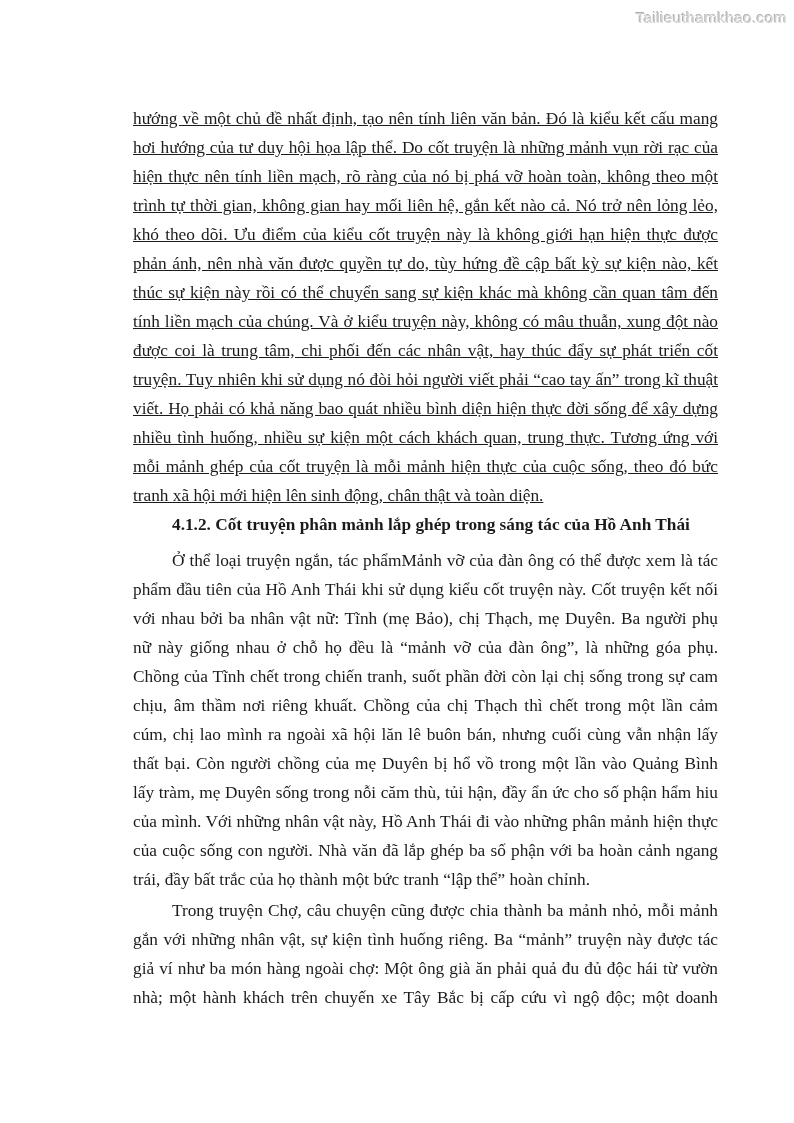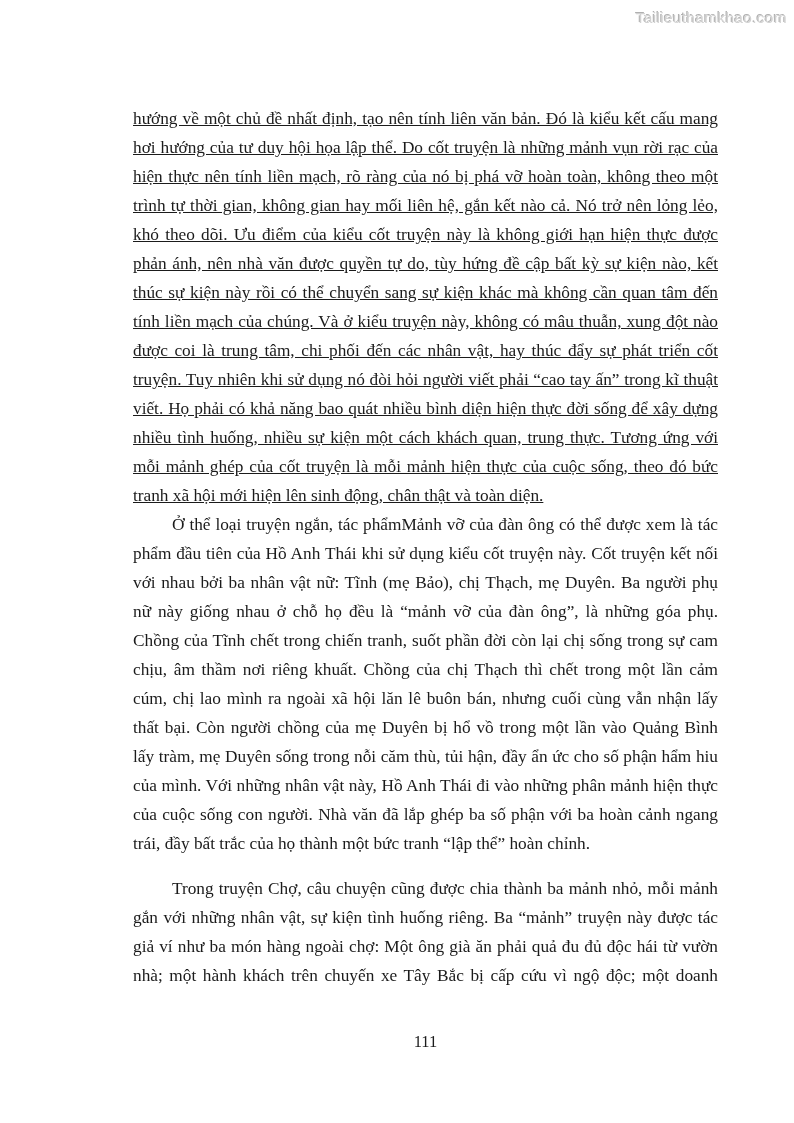--- a/index.html
+++ b/index.html
@@ -38,21 +38,21 @@
   .para-first { margin-top: 104px; text-decoration: underline; }
   .section-heading {
     margin: 0 0 7px 0;
     font-size: 17.3px;
     font-weight: bold;
     line-height: 29px;
     text-indent: 39px;
     text-align: left;
   }
   .indent { text-indent: 39px; }
-  .para-gap { margin-top: 16px; }
+  .para-gap { margin-top: 2px; }
   .justify-last { text-align-last: justify; }
   .it { }
   .page-number {
     position: absolute;
     left: 133px;
     top: 1031px;
     width: 585px;
     text-align: center;
     font-size: 16.5px;
     line-height: 22px;
@@ -62,22 +62,22 @@
 <body>
 
 <div class="page">
 
   <div class="watermark">Tailieuthamkhao.com</div>
 
   <div class="content">
 
     <p class="para para-first">hướng về một chủ đề nhất định, tạo nên tính liên văn bản. Đó là kiểu kết cấu mang hơi hướng của tư duy hội họa lập thể. Do cốt truyện là những mảnh vụn rời rạc của hiện thực nên tính liền mạch, rõ ràng của nó bị phá vỡ hoàn toàn, không theo một trình tự thời gian, không gian hay mối liên hệ, gắn kết nào cả. Nó trở nên lỏng lẻo, khó theo dõi. Ưu điểm của kiểu cốt truyện này là không giới hạn hiện thực được phản ánh, nên nhà văn được quyền tự do, tùy hứng đề cập bất kỳ sự kiện nào, kết thúc sự kiện này rồi có thể chuyển sang sự kiện khác mà không cần quan tâm đến tính liền mạch của chúng. Và ở kiểu truyện này, không có mâu thuẫn, xung đột nào được coi là trung tâm, chi phối đến các nhân vật, hay thúc đẩy sự phát triển cốt truyện. Tuy nhiên khi sử dụng nó đòi hỏi người viết phải “cao tay ấn” trong kĩ thuật viết. Họ phải có khả năng bao quát nhiều bình diện hiện thực đời sống để xây dựng nhiều tình huống, nhiều sự kiện một cách khách quan, trung thực. Tương ứng với mỗi mảnh ghép của cốt truyện là mỗi mảnh hiện thực của cuộc sống, theo đó bức tranh xã hội mới hiện lên sinh động, chân thật và toàn diện.</p>
 
+    <h3 class="section-heading">4.1.2. Cốt truyện phân mảnh lắp ghép trong sáng tác của Hồ Anh Thái</h3>
 
     <p class="para indent"><span>Ở thể loại truyện ngắn, tác phẩm</span><span class="it">Mảnh vỡ của đàn ông</span><span> có thể được xem là tác phẩm đầu tiên của Hồ Anh Thái khi sử dụng kiểu cốt truyện này. Cốt truyện kết nối với nhau bởi ba nhân vật nữ: Tĩnh (mẹ Bảo), chị Thạch, mẹ Duyên. Ba người phụ nữ này giống nhau ở chỗ họ đều là “mảnh vỡ của đàn ông”, là những góa phụ. Chồng của Tĩnh chết trong chiến tranh, suốt phần đời còn lại chị sống trong sự cam chịu, âm thầm nơi riêng khuất. Chồng của chị Thạch thì chết trong một lần cảm cúm, chị lao mình ra ngoài xã hội lăn lê buôn bán, nhưng cuối cùng vẫn nhận lấy thất bại. Còn người chồng của mẹ Duyên bị hổ vồ trong một lần vào Quảng Bình lấy tràm, mẹ Duyên sống trong nỗi căm thù, tủi hận, đầy ẩn ức cho số phận hẩm hiu của mình. Với những nhân vật này, Hồ Anh Thái đi vào những phân mảnh hiện thực của cuộc sống con người. Nhà văn đã lắp ghép ba số phận với ba hoàn cảnh ngang trái, đầy bất trắc của họ thành một bức tranh “lập thể” hoàn chỉnh.</span></p>
 
     <p class="para indent para-gap justify-last"><span>Trong truyện </span><span class="it">Chợ,</span><span> câu chuyện cũng được chia thành ba mảnh nhỏ, mỗi mảnh gắn với những nhân vật, sự kiện tình huống riêng. Ba “mảnh” truyện này được tác giả ví như ba món hàng ngoài chợ: Một ông già ăn phải quả đu đủ độc hái từ vườn nhà; một hành khách trên chuyến xe Tây Bắc bị cấp cứu vì ngộ độc; một doanh</span></p>
 
   </div>
 
-  <div class="page-number">111</div>
 
 </div>
 
 </body></html>

